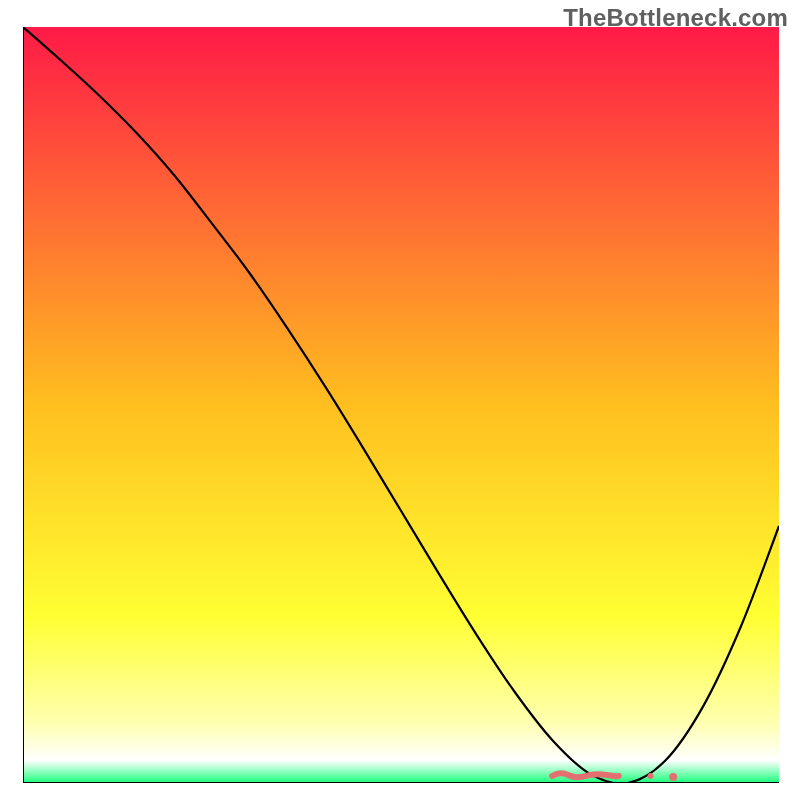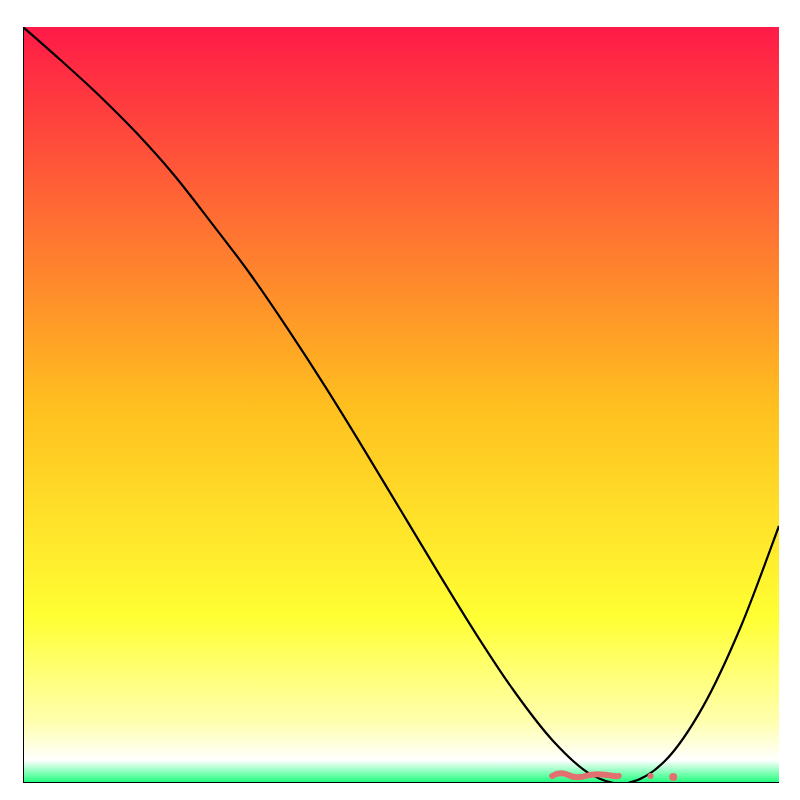--- a/index.html
+++ b/index.html
@@ -37,20 +37,21 @@
   .axis-line { stroke: #000; stroke-width: 2; fill: none; }
   .curve { stroke: #000; stroke-width: 2.2; fill: none; }
   .blips { stroke: #e27070; stroke-width: 6; fill: none; stroke-linecap: round; }
   .blip-dot { fill: #e27070; }
 </style>
 </head>
 <body>
 
 <div class="chart-container">
 
+  <span class="watermark">TheBottleneck.com</span>
 
   <svg class="plot" viewBox="0 0 756 756" preserveAspectRatio="none">
 
     <defs>
       <linearGradient id="bg-grad" x1="0" y1="0" x2="0" y2="1">
           <stop offset="0.0%" stop-color="#ff1a47"></stop>
           <stop offset="50.0%" stop-color="#ffbf1f"></stop>
           <stop offset="78.0%" stop-color="#ffff33"></stop>
           <stop offset="92.0%" stop-color="#ffffb0"></stop>
           <stop offset="97.0%" stop-color="#ffffff"></stop>

